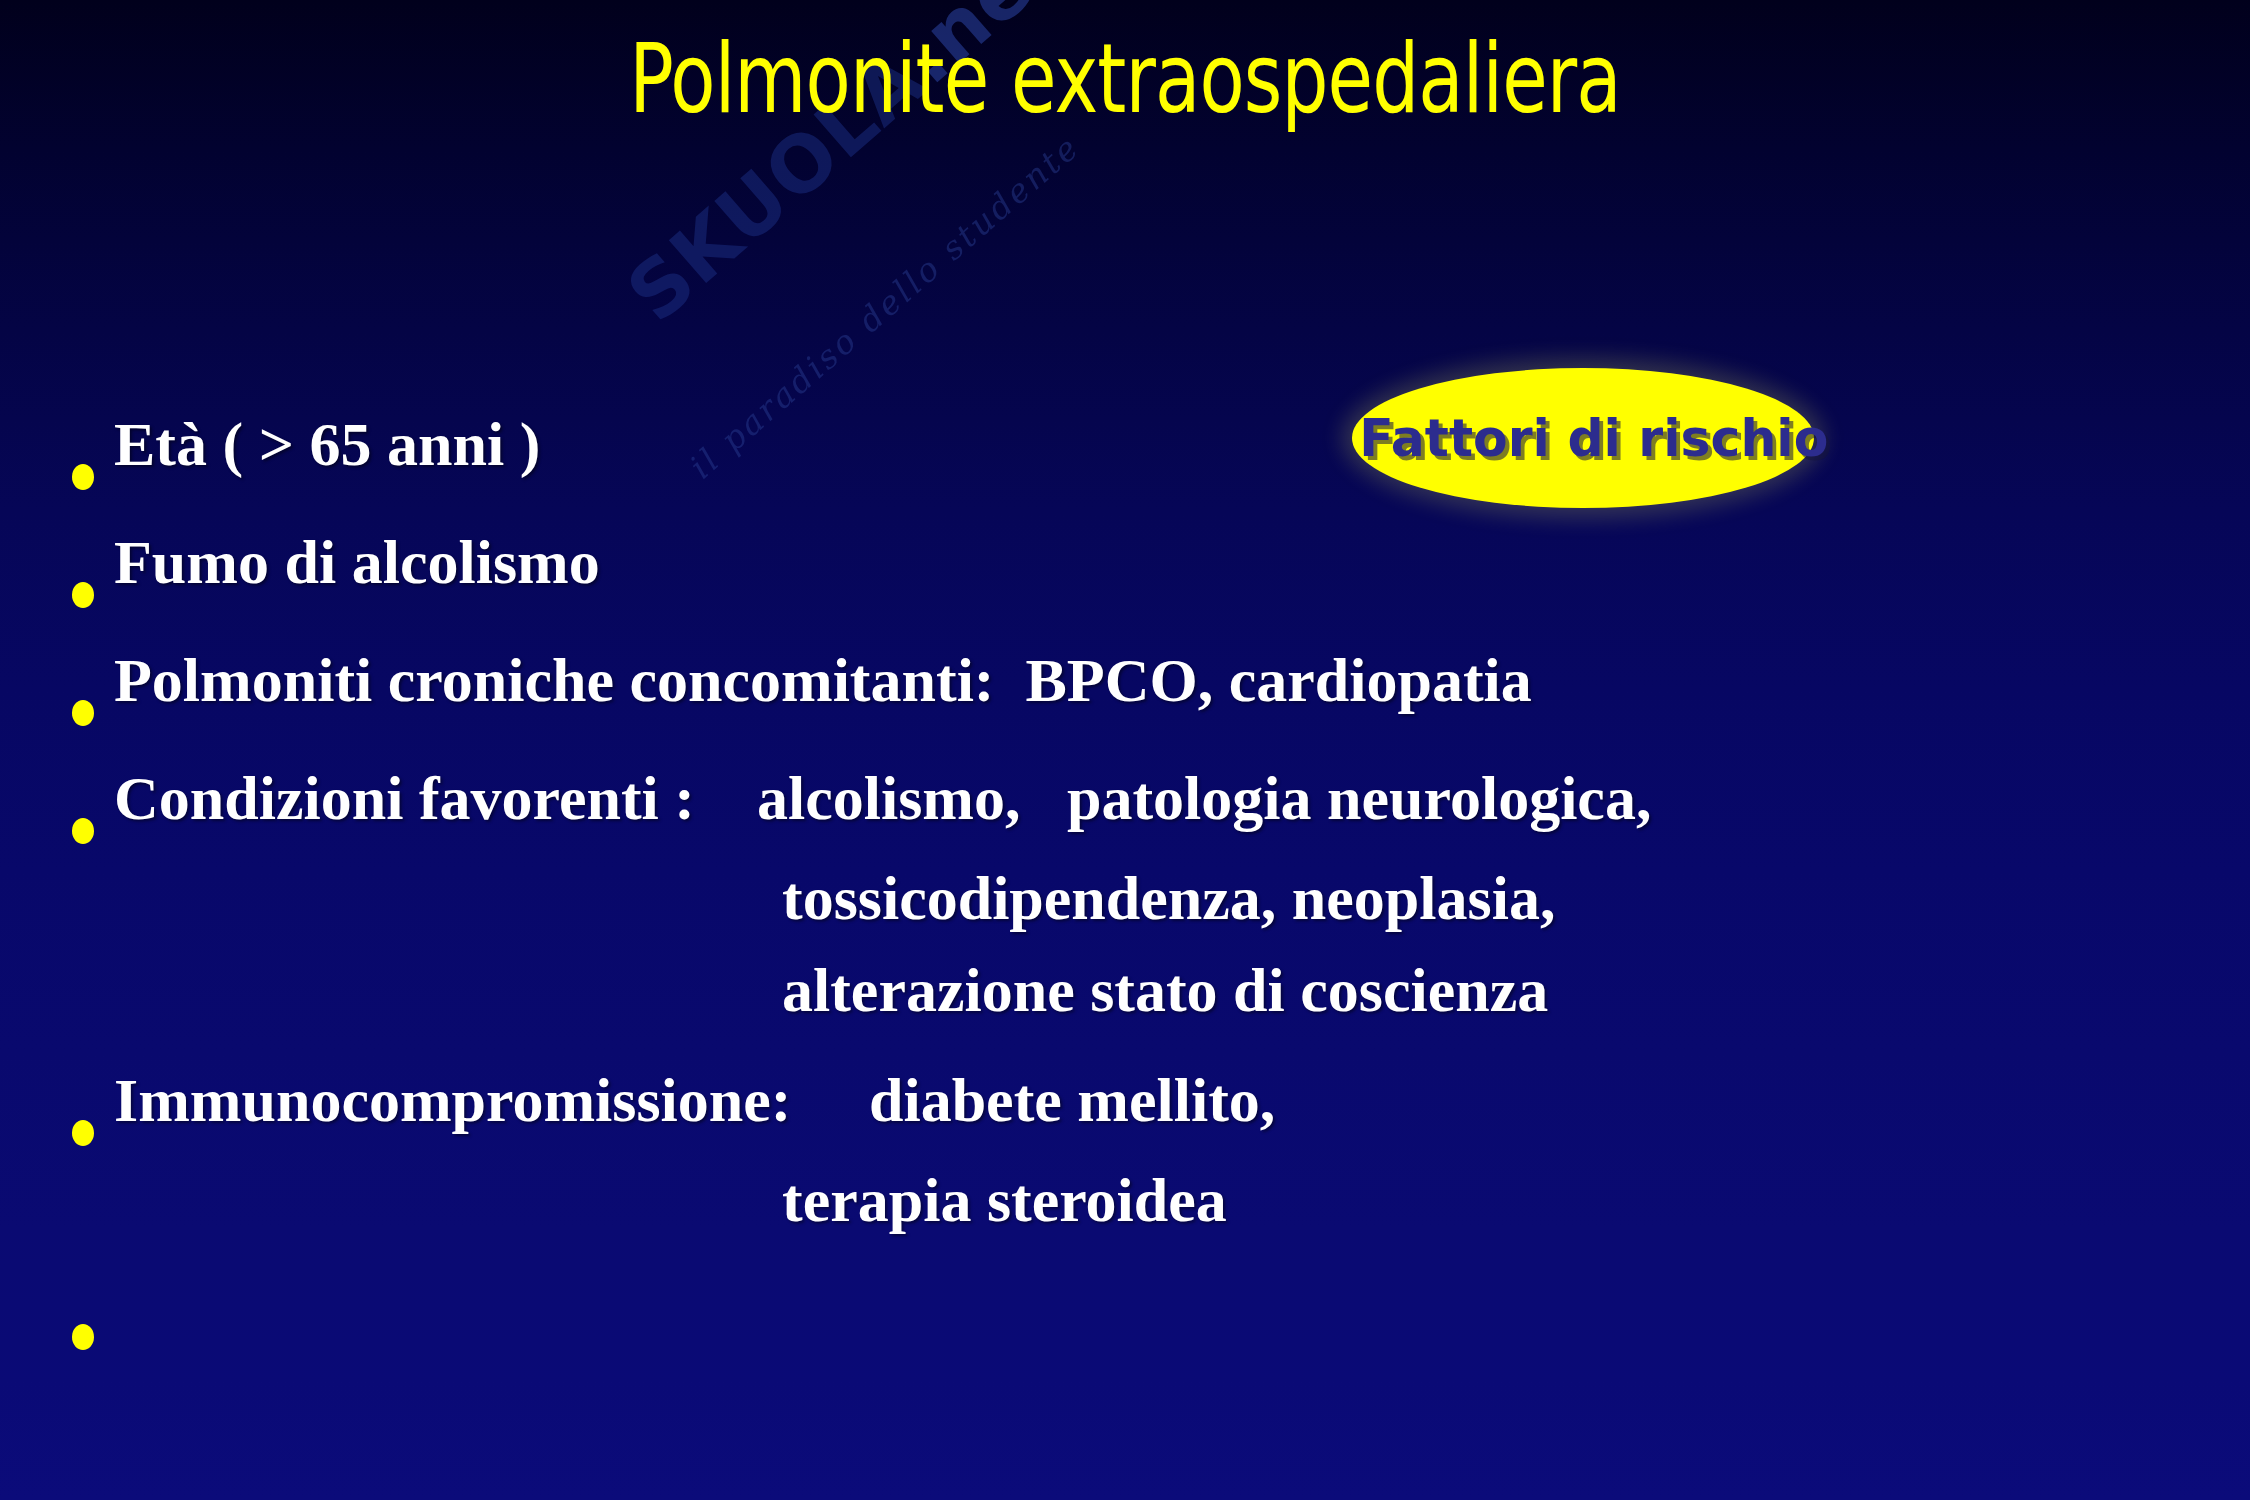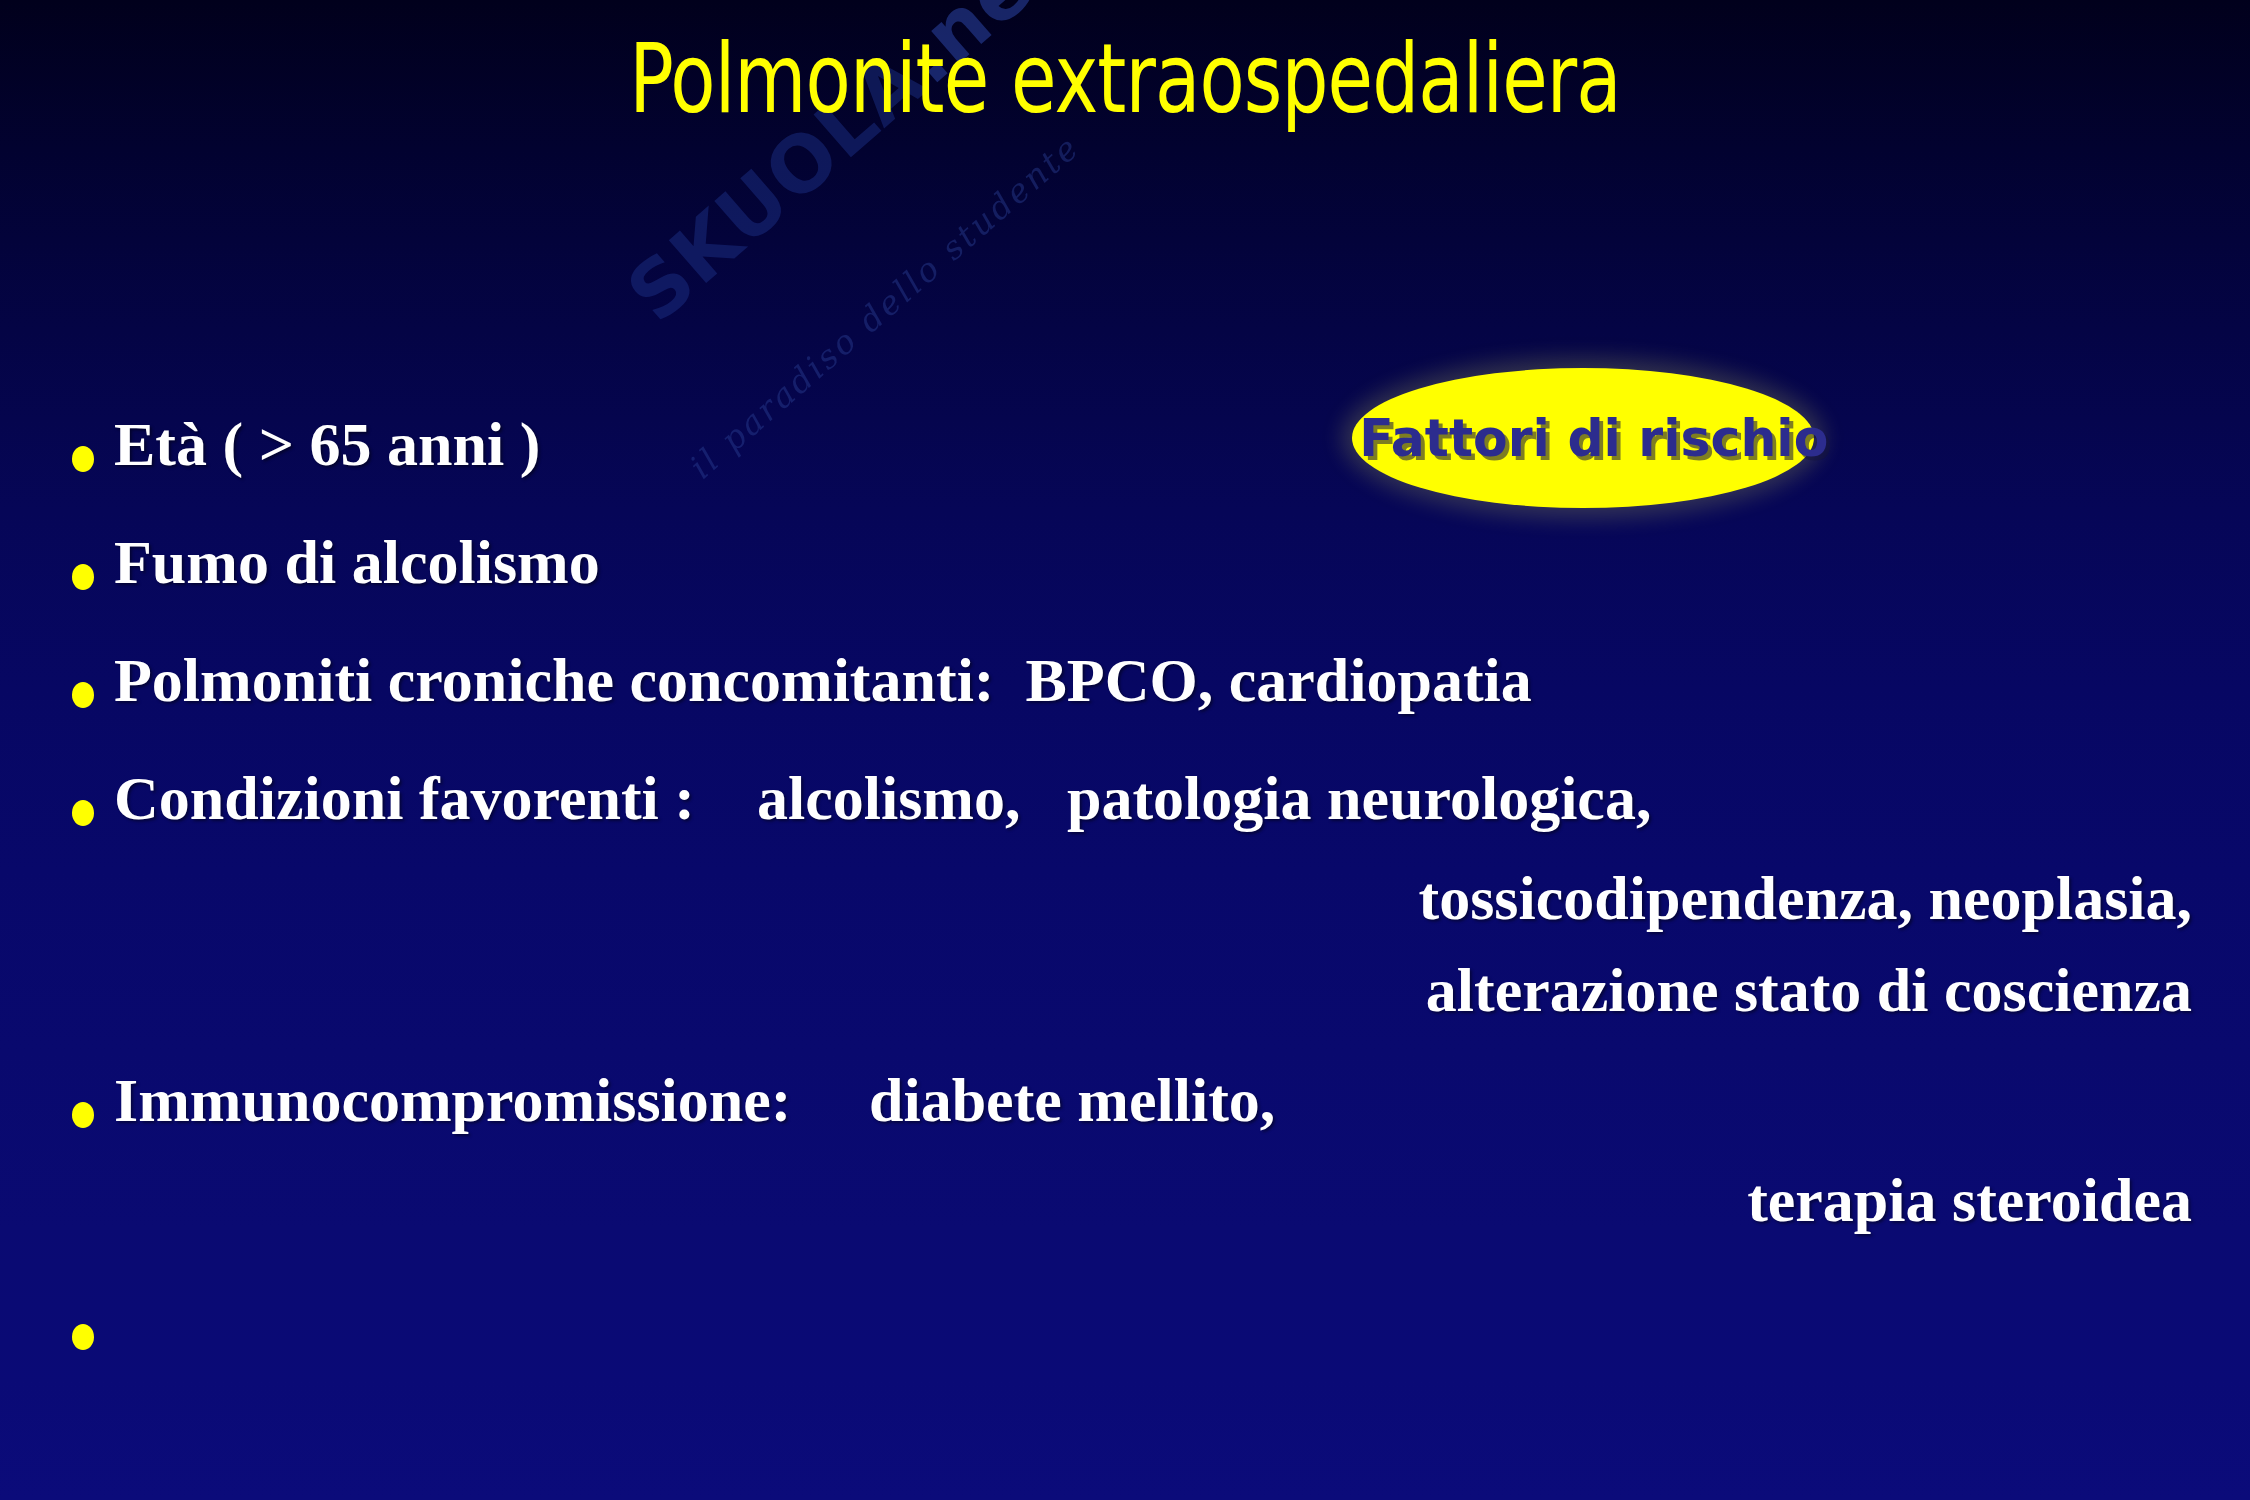--- a/index.html
+++ b/index.html
@@ -111,21 +111,21 @@
 
   
   #content {
     position: absolute;
     left: 72px;
     top: 398px;
     width: 2120px;
   }
   .bullet-row {
     display: flex;
-    align-items: center;
+    align-items: flex-end;
     margin-bottom: 8px;
   }
   .dot {
     flex: 0 0 auto;
     width: 22px;
     height: 26px;
     border-radius: 50%;
     background: #ffff00;
     margin-top: 30px;
     margin-right: 20px;
@@ -142,21 +142,20 @@
     color: #ffffff;
     font-weight: bold;
     font-size: 62px;
     line-height: 92px;
     white-space: pre;
     padding-left: 470px;
     text-shadow: 2px 2px 3px rgba(0,0,0,0.45);
   }
   .cont-line.indent-deep {
     padding-left: 710px;
-    text-align: right;
   }
   .gap-sm { height: 18px; }
   .gap-md { height: 30px; }
 </style>
 </head>
 <body>
 
 <div id="slide">
 
   <div id="watermark">

